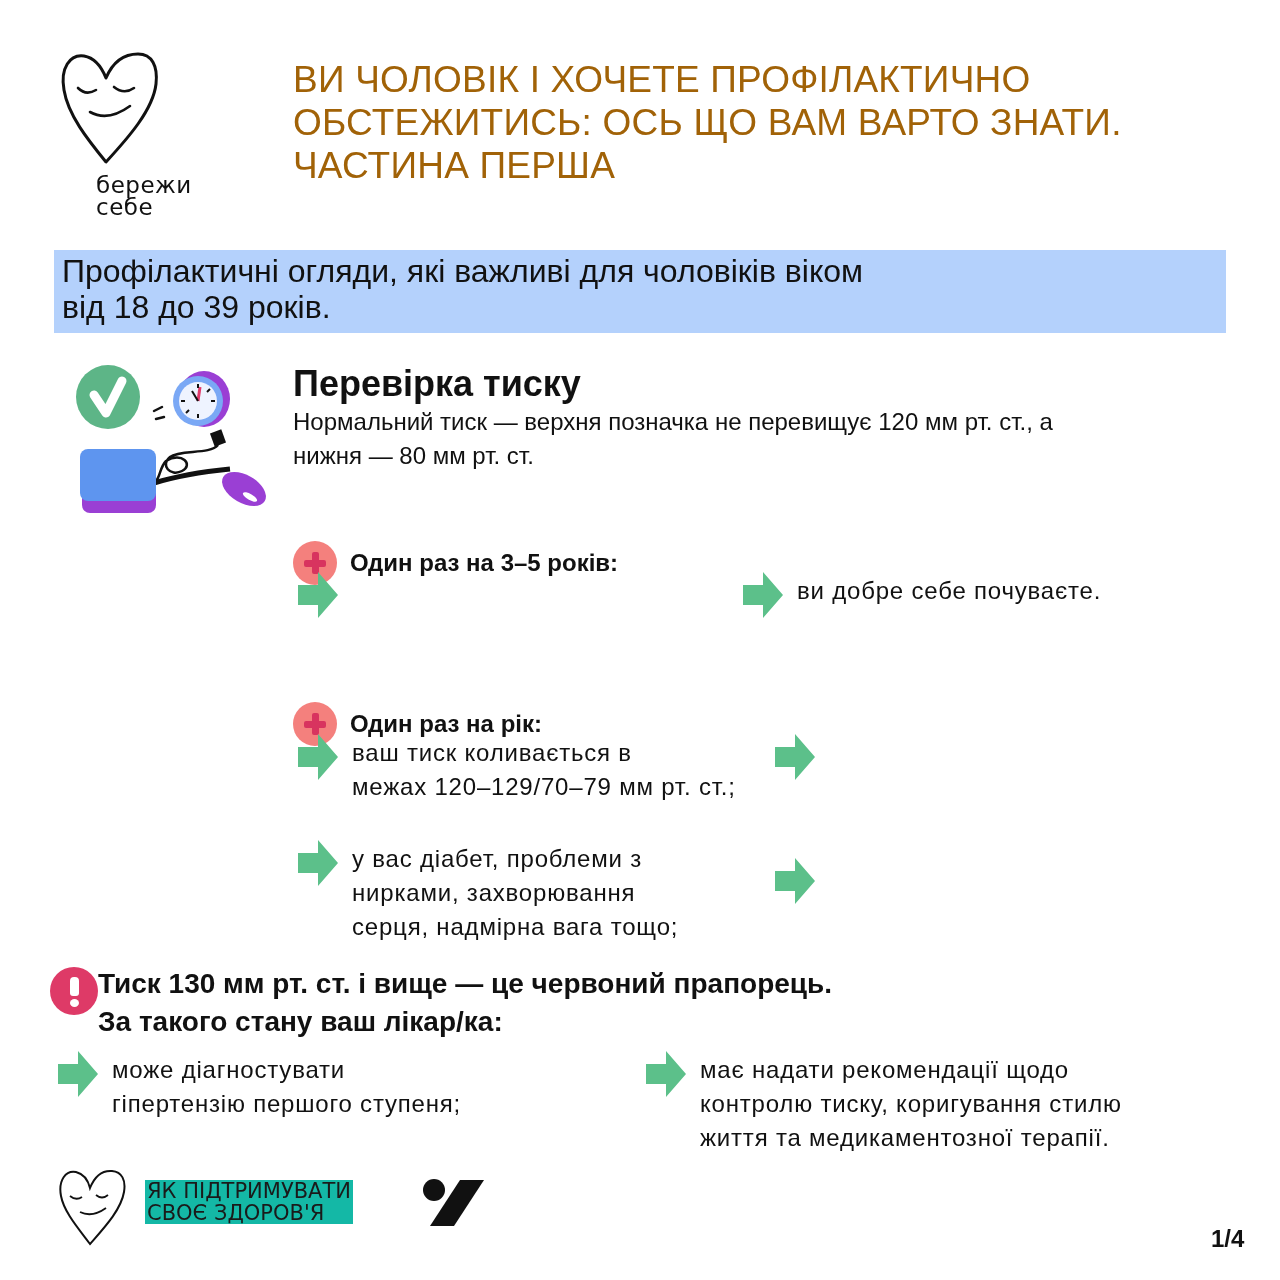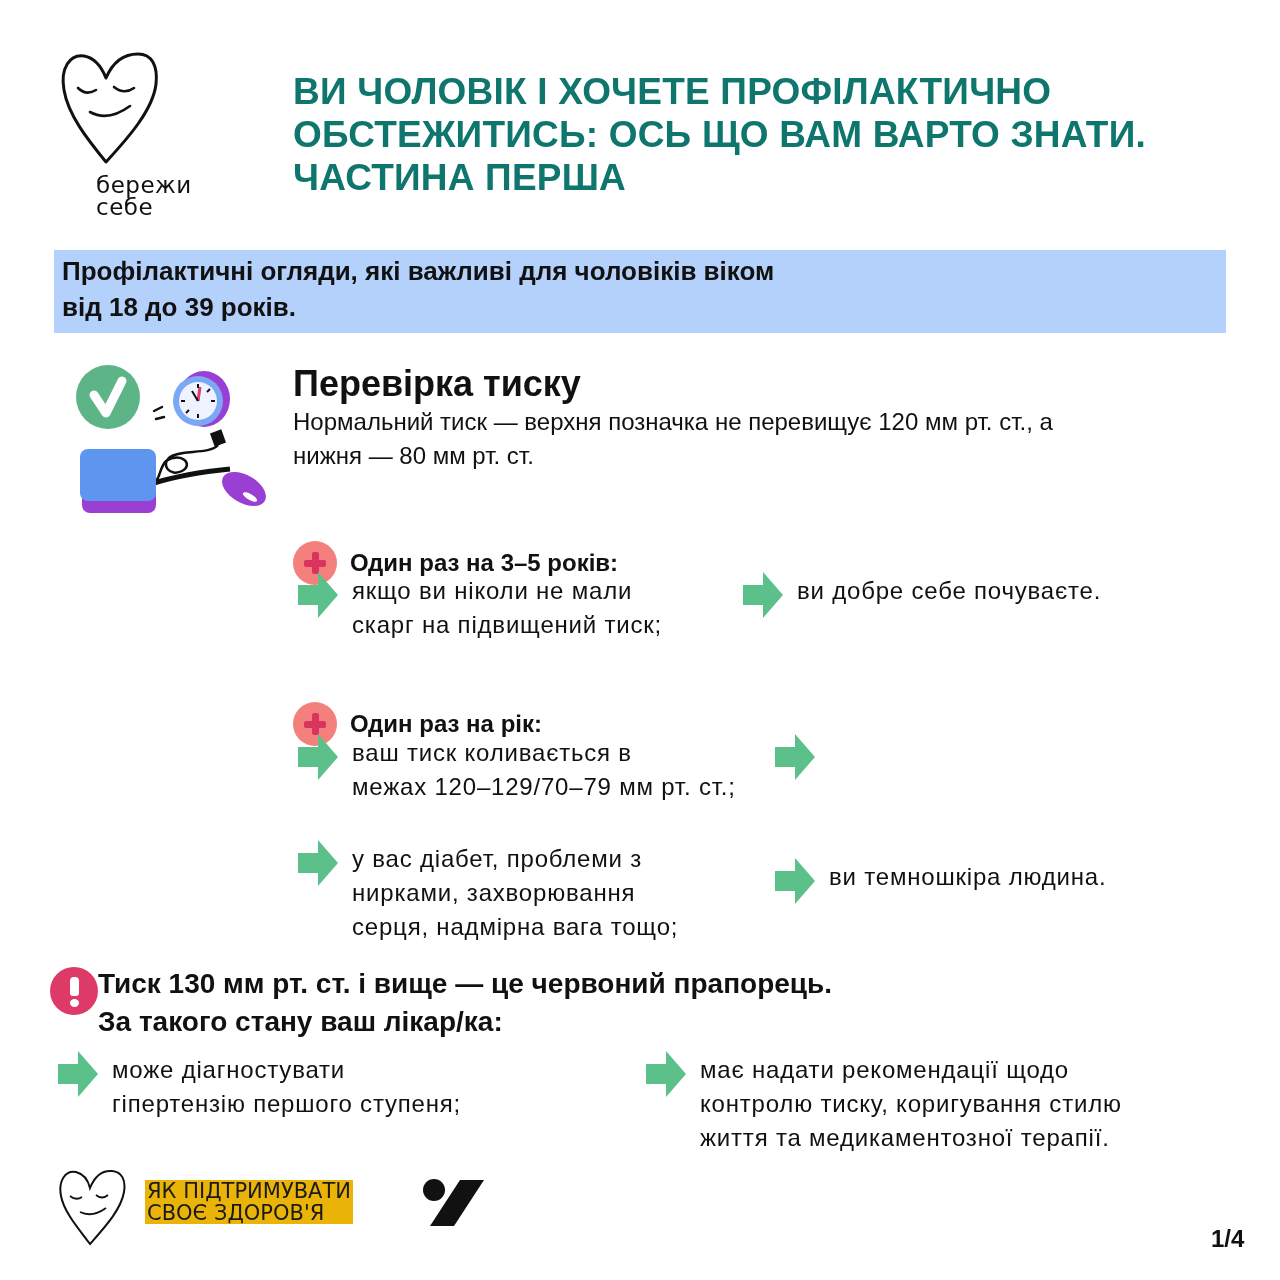--- a/index.html
+++ b/index.html
@@ -8,24 +8,24 @@
 
   .abs { position: absolute; }
 
   
   #logo { left: 58px; top: 50px; width: 160px; height: 170px; }
   #logo svg { position: absolute; left: 0; top: 0; }
   .logo-text { position: absolute; left: 38px; font-size: 23px; line-height: 22px; font-weight: 400; letter-spacing: 0.5px; color: #111; }
   .logo-text.l1 { top: 124px; }
   .logo-text.l2 { top: 146px; text-align: center; }
 
-  #main-title { left: 293px; top: 70px; width: 950px; font-family: "Liberation Sans", sans-serif; font-weight: 700; font-size: 37px; line-height: 43px; letter-spacing: 0.2px; color: #0f766e; }
+  #main-title { left: 293px; top: 58px; width: 950px; font-family: "Liberation Sans", sans-serif; font-weight: 400; font-size: 37px; line-height: 43px; letter-spacing: 0.2px; color: #a16207; }
 
   #age-band { left: 54px; top: 250px; width: 1172px; height: 83px; background: #b4d1fc; padding: 3px 0 0 8px; }
-  #age-band span { display: block; font-family: "Liberation Sans", sans-serif; font-weight: 700; font-size: 26px; line-height: 36px; color: #111; }
+  #age-band span { display: block; font-family: "Liberation Sans", sans-serif; font-weight: 400; font-size: 32px; line-height: 36px; color: #111; }
 
   #illustration { left: 70px; top: 365px; width: 200px; height: 160px; }
 
   #section-title { left: 293px; top: 363px; font-family: "Liberation Sans", sans-serif; font-weight: 700; font-size: 36px; color: #111; }
   #section-desc { left: 293px; top: 405px; width: 780px; font-family: "Liberation Sans", sans-serif; font-size: 24px; line-height: 34px; color: #111; }
 
   .freq { position: absolute; display: flex; align-items: center; margin-top: 28px; }
   .plus-badge { width: 44px; height: 44px; border-radius: 50%; background: #f4807d; position: relative; flex: none; }
   .plus-badge::before, .plus-badge::after { content: ""; position: absolute; background: #d8345f; border-radius: 2px; }
   .plus-badge::before { left: 11px; top: 19px; width: 22px; height: 7px; }
@@ -36,21 +36,21 @@
   .arrow { width: 42px; height: 46px; flex: none; margin-top: -2px; }
   .item-text { margin-left: 12px; font-family: "Liberation Sans", sans-serif; font-size: 24px; line-height: 34px; color: #111; letter-spacing: 0.8px; white-space: pre-line; }
 
   #warn { left: 50px; top: 965px; display: flex; align-items: flex-start; }
   .warn-badge { width: 48px; height: 48px; border-radius: 50%; background: #de3a67; position: relative; flex: none; margin-top: 2px; }
   .warn-badge .bar { position: absolute; left: 20px; top: 10px; width: 9px; height: 19px; background: #fff; border-radius: 4px 4px 3px 3px; }
   .warn-badge .dot { position: absolute; left: 20px; top: 32px; width: 9px; height: 8px; background: #fff; border-radius: 50%; }
   .warn-text { font-family: "Liberation Sans", sans-serif; font-weight: 700; font-size: 28px; line-height: 38px; color: #111; white-space: pre-line; }
 
   #footer-heart { left: 58px; top: 1168px; width: 70px; height: 80px; }
-  #footer-tag { left: 145px; top: 1180px; background: #eab308; font-size: 21px; line-height: 22px; color: #1a1a1a; padding: 0 2px; }
+  #footer-tag { left: 145px; top: 1180px; background: #14b8a6; font-size: 21px; line-height: 22px; color: #1a1a1a; padding: 0 2px; }
   #footer-tag span { display: block; }
   #footer-tag .t2 { display: inline-block; }
   #brand-mark { left: 422px; top: 1178px; width: 62px; height: 50px; }
   #page-num { left: 1190px; top: 1225px; font-family: "Liberation Sans", sans-serif; font-weight: 700; font-size: 24px; color: #111; margin-left: 21px; }
 </style>
 </head>
 <body>
 
 <div id="logo" class="abs">
   <svg width="110" height="120" viewBox="0 0 110 120">
@@ -103,22 +103,20 @@
 
 <div class="freq" style="left:293px; top:513px;">
   <span class="plus-badge"></span>
   <span class="freq-label">Один раз на 3–5 років:</span>
 </div>
 
 <div class="item" style="left:298px; top:574px;">
   <svg class="arrow" viewBox="0 0 42 46">
       <path d="M0 13 H20 V0 L40 23 L20 46 V33 H0 Z" fill="#5cc08a"></path>
     </svg>
-  <span class="item-text">якщо ви ніколи не мали
-скарг на підвищений тиск;</span>
 </div>
 <div class="item" style="left:743px; top:574px;">
   <svg class="arrow" viewBox="0 0 42 46">
       <path d="M0 13 H20 V0 L40 23 L20 46 V33 H0 Z" fill="#5cc08a"></path>
     </svg>
   <span class="item-text">ви добре себе почуваєте.</span>
 </div>
 
 <div class="freq" style="left:293px; top:674px;">
   <span class="plus-badge"></span>
@@ -142,21 +140,20 @@
 </div>
 <div class="item" style="left:775px; top:736px;">
   <svg class="arrow" viewBox="0 0 42 46">
       <path d="M0 13 H20 V0 L40 23 L20 46 V33 H0 Z" fill="#5cc08a"></path>
     </svg>
 </div>
 <div class="item" style="left:775px; top:860px;">
   <svg class="arrow" viewBox="0 0 42 46">
       <path d="M0 13 H20 V0 L40 23 L20 46 V33 H0 Z" fill="#5cc08a"></path>
     </svg>
-  <span class="item-text">ви темношкіра людина.</span>
 </div>
 
 <div id="warn" class="abs">
   <span class="warn-badge">
       <span class="bar"></span>
       <span class="dot"></span>
     </span>
   <span class="warn-text">Тиск 130 мм рт. ст. і вище — це червоний прапорець.
 За такого стану ваш лікар/ка:</span>
 </div>

